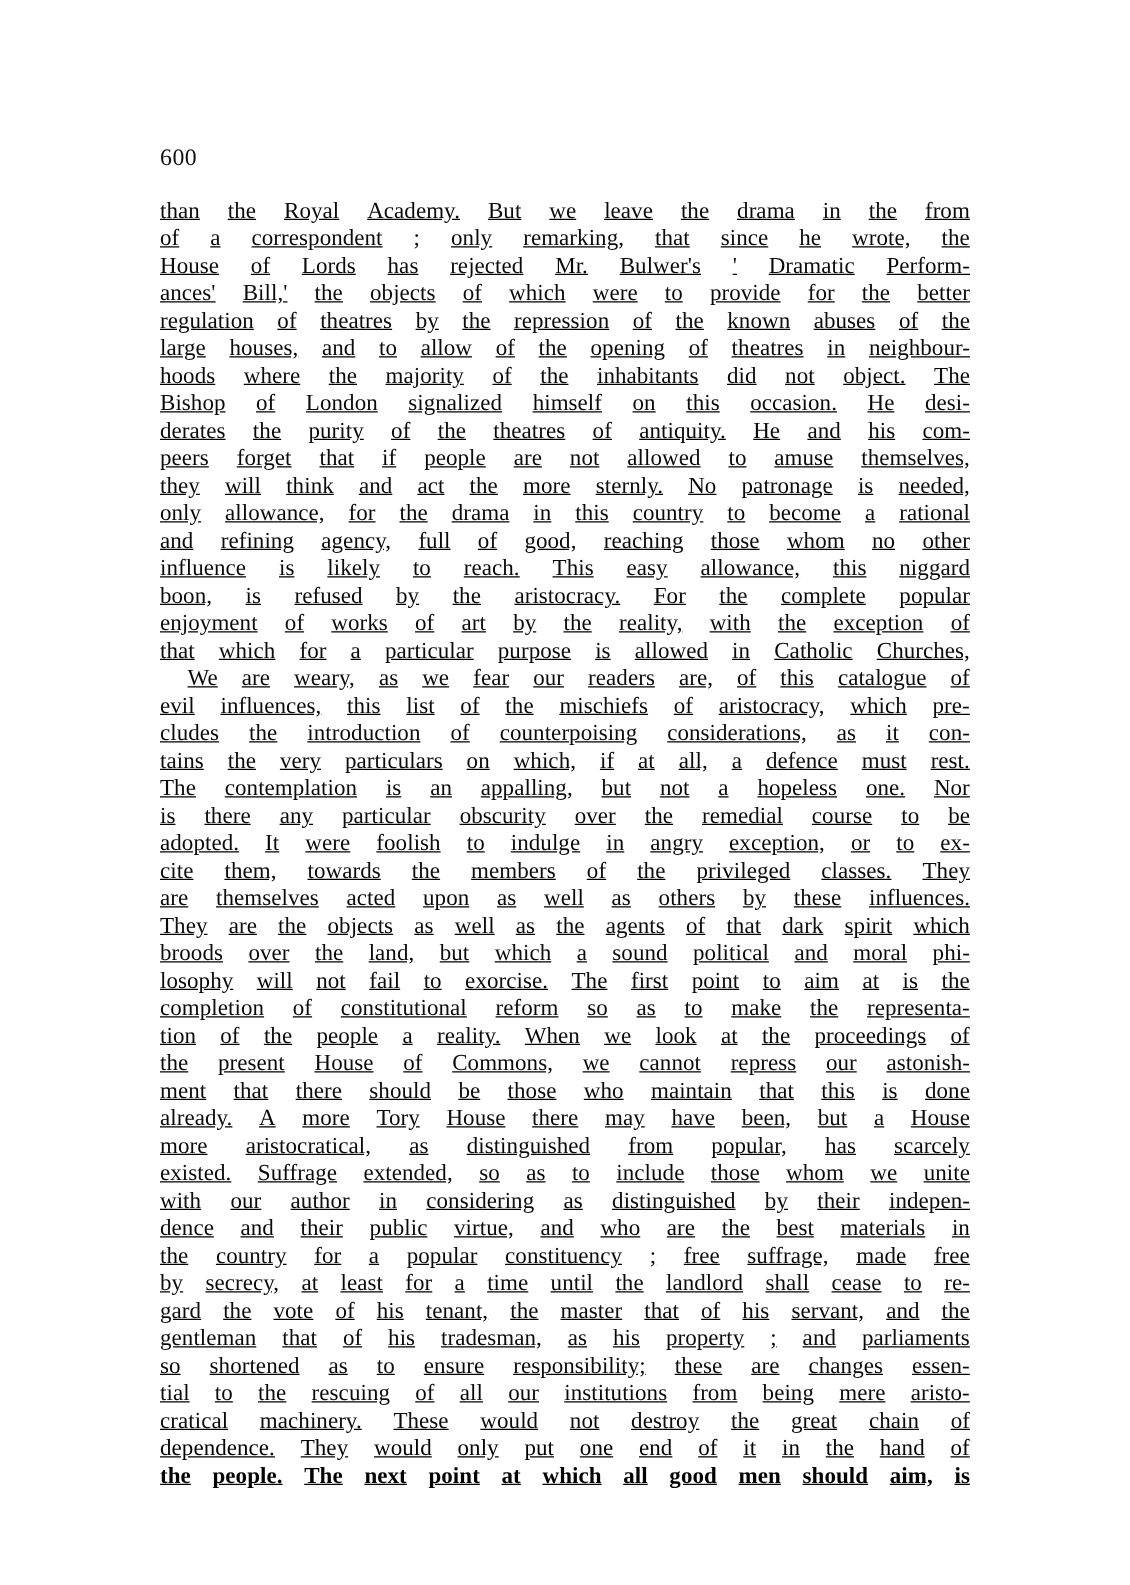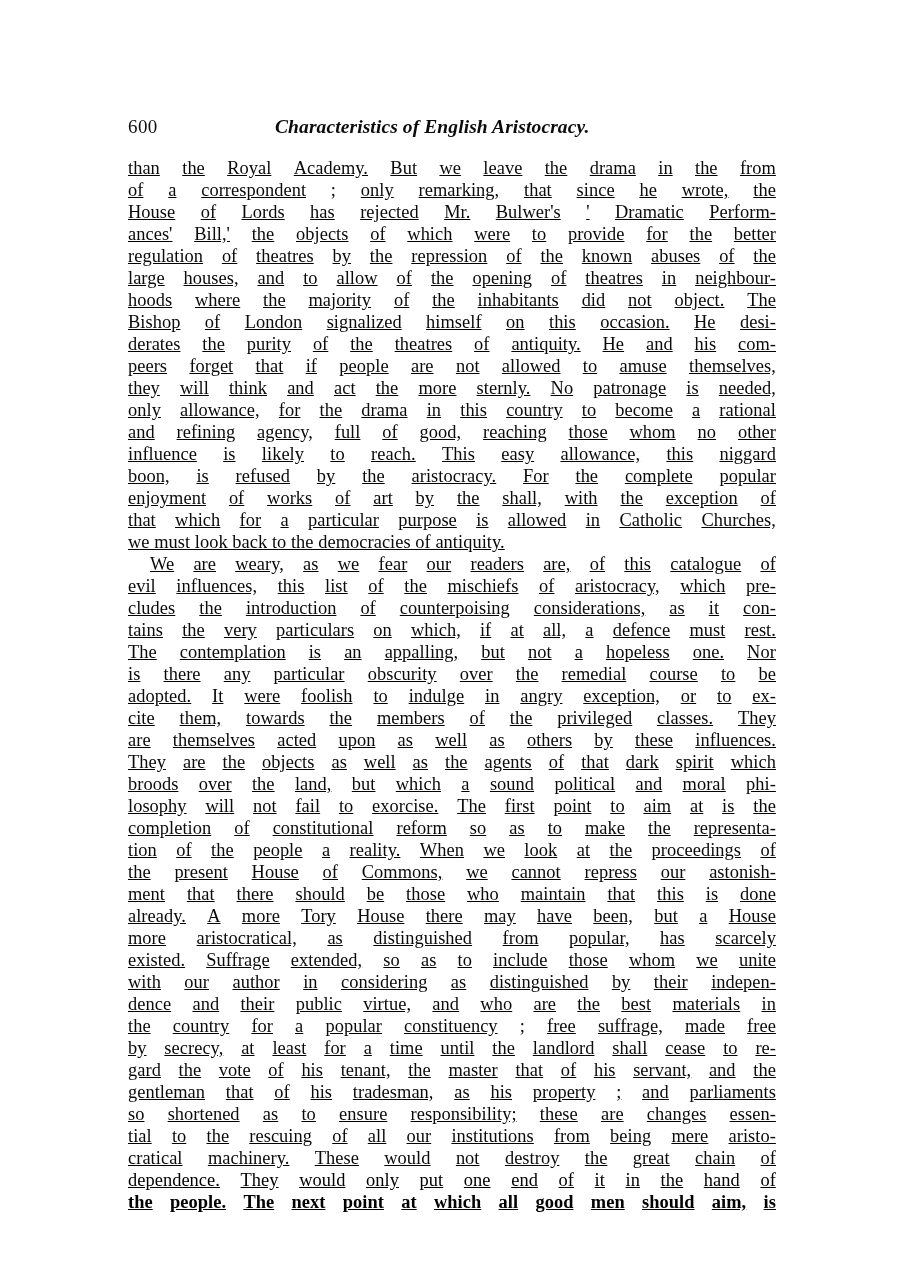--- a/index.html
+++ b/index.html
@@ -89,21 +89,20 @@
     color: #000000;
   }
 </style>
 </head>
 <body>
 
 <div class="page">
 
   <div class="running-head">
     <span class="folio">600</span>
-    <span class="head-title">Characteristics of English Aristocracy.</span>
   </div>
 
   <div class="body-col" id="body-col">
       <div class="para">
         <div class="line just">
           <span>than</span>
           <span>the</span>
           <span>Royal</span>
           <span>Academy.</span>
           <span>But</span>
@@ -300,40 +299,39 @@
           <span>popular</span>
         </div>
         <div class="line just">
           <span>enjoyment</span>
           <span>of</span>
           <span>works</span>
           <span>of</span>
           <span>art</span>
           <span>by</span>
           <span>the</span>
-          <span>shall,</span>
+          <span>reality,</span>
           <span>with</span>
           <span>the</span>
           <span>exception</span>
           <span>of</span>
         </div>
         <div class="line just">
           <span>that</span>
           <span>which</span>
           <span>for</span>
           <span>a</span>
           <span>particular</span>
           <span>purpose</span>
           <span>is</span>
           <span>allowed</span>
           <span>in</span>
           <span>Catholic</span>
           <span>Churches,</span>
         </div>
-        <div class="line">we must look back to the democracies of antiquity.</div>
       </div>
       <div class="para">
         <div class="line just indent">
           <span>We</span>
           <span>are</span>
           <span>weary,</span>
           <span>as</span>
           <span>we</span>
           <span>fear</span>
           <span>our</span>

